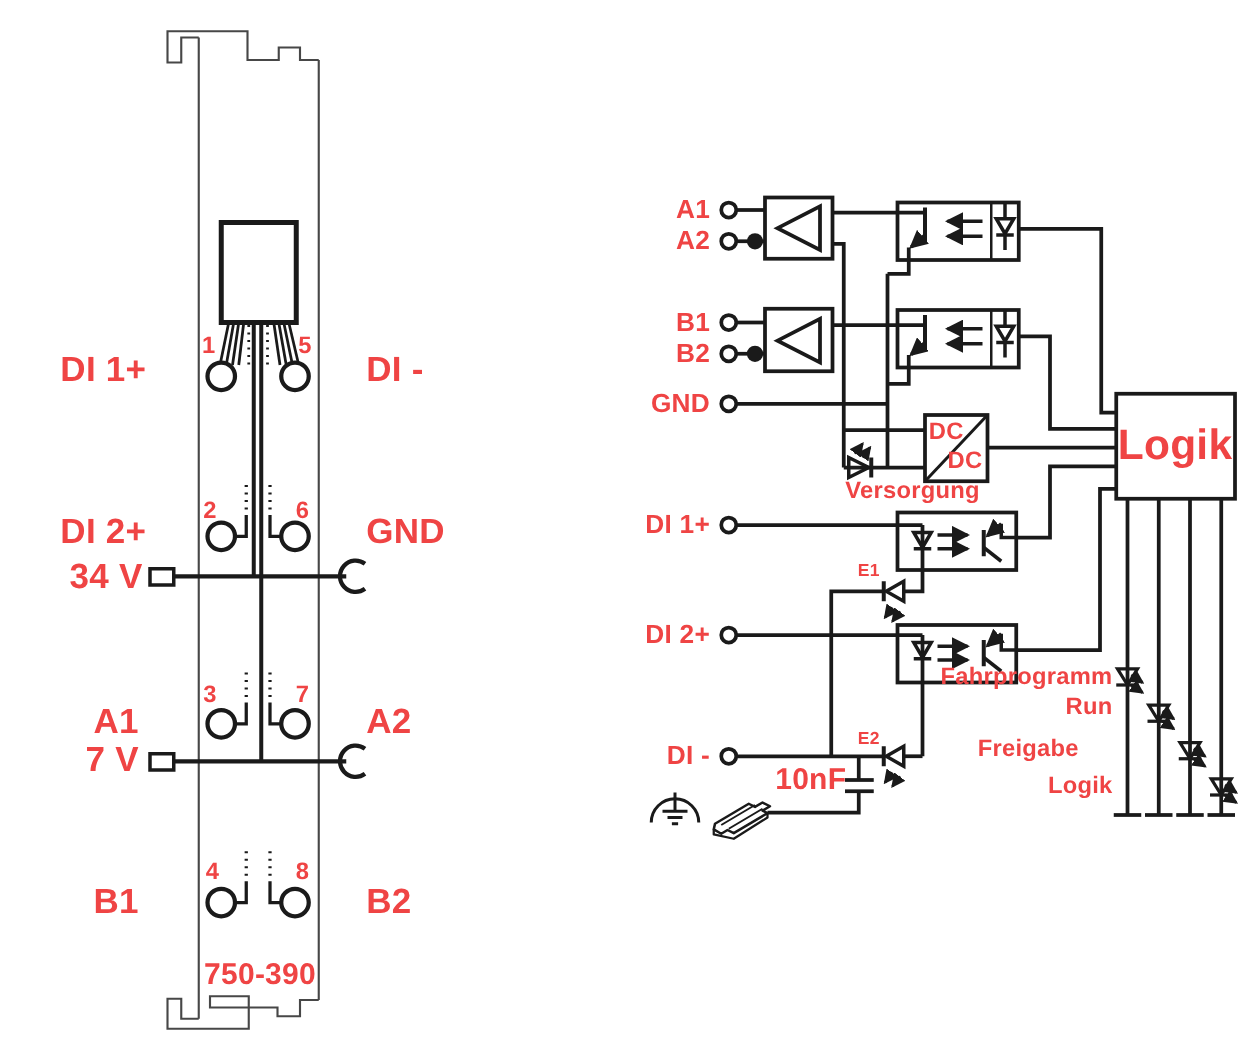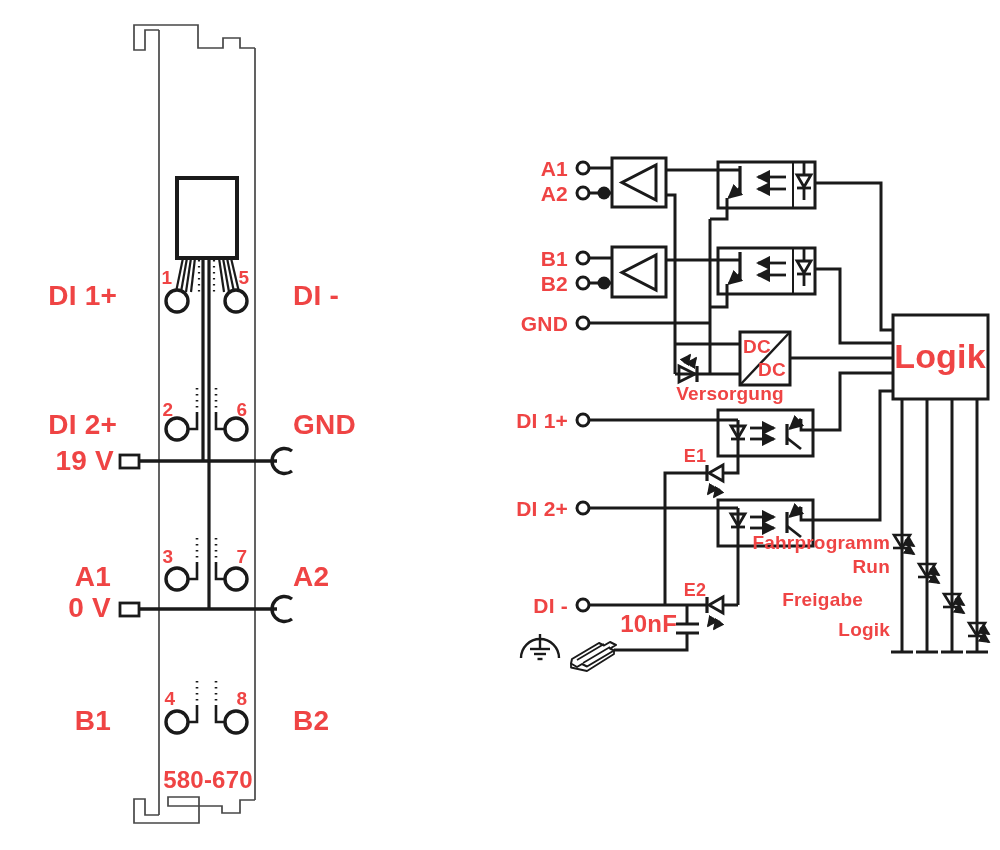--- a/index.html
+++ b/index.html
@@ -11,21 +11,21 @@
   .lbl{
     position:absolute;font-weight:700;color:#ef4444;white-space:nowrap;
     line-height:1;letter-spacing:0.2px;
   }
   .r{transform:translate(-100%,-50%);}
   .l{transform:translate(0,-50%);}
   .c{transform:translate(-50%,-50%);}
   .f28{font-size:28px;}
   .f21{font-size:21px;}
   .f19{font-size:19px;}
-  .f18{font-size:18px;}
+  .f18{font-size:14px;}
   .f20{font-size:24px;}
   .f26{font-size:34px;}
 </style>
 </head>
 <body>
 
 <div id="stage">
 
 <svg id="art" width="1000" height="850" viewBox="0 0 1000 850">
   <defs>
@@ -283,27 +283,27 @@
     </g>
     <circle cx="604" cy="193" r="6.5" fill="#1a1a1a" stroke="none"></circle>
     <circle cx="604" cy="283" r="6.5" fill="#1a1a1a" stroke="none"></circle>
   </g>
 </svg>
 
   <span class="lbl f28 r" style="left:117px;top:296px">DI 1+</span>
   <span class="lbl f28 l" style="left:293px;top:296px">DI -</span>
   <span class="lbl f28 r" style="left:117px;top:425px">DI 2+</span>
   <span class="lbl f28 l" style="left:293px;top:425px">GND</span>
-  <span class="lbl f28 r" style="left:114px;top:461px">19 V</span>
+  <span class="lbl f28 r" style="left:114px;top:461px">34 V</span>
   <span class="lbl f28 r" style="left:111px;top:577px">A1</span>
   <span class="lbl f28 l" style="left:293px;top:577px">A2</span>
-  <span class="lbl f28 r" style="left:111px;top:608px">0 V</span>
+  <span class="lbl f28 r" style="left:111px;top:608px">7 V</span>
   <span class="lbl f28 r" style="left:111px;top:721px">B1</span>
   <span class="lbl f28 l" style="left:293px;top:721px">B2</span>
-  <span class="lbl f20 c" style="left:208px;top:780px">580-670</span>
+  <span class="lbl f20 c" style="left:208px;top:780px">750-390</span>
 
   <span class="lbl f19 c" style="left:167px;top:277px">1</span>
   <span class="lbl f19 c" style="left:244px;top:277px">5</span>
   <span class="lbl f19 c" style="left:168px;top:409px">2</span>
   <span class="lbl f19 c" style="left:242px;top:409px">6</span>
   <span class="lbl f19 c" style="left:168px;top:556px">3</span>
   <span class="lbl f19 c" style="left:242px;top:556px">7</span>
   <span class="lbl f19 c" style="left:170px;top:698px">4</span>
   <span class="lbl f19 c" style="left:242px;top:698px">8</span>
 

